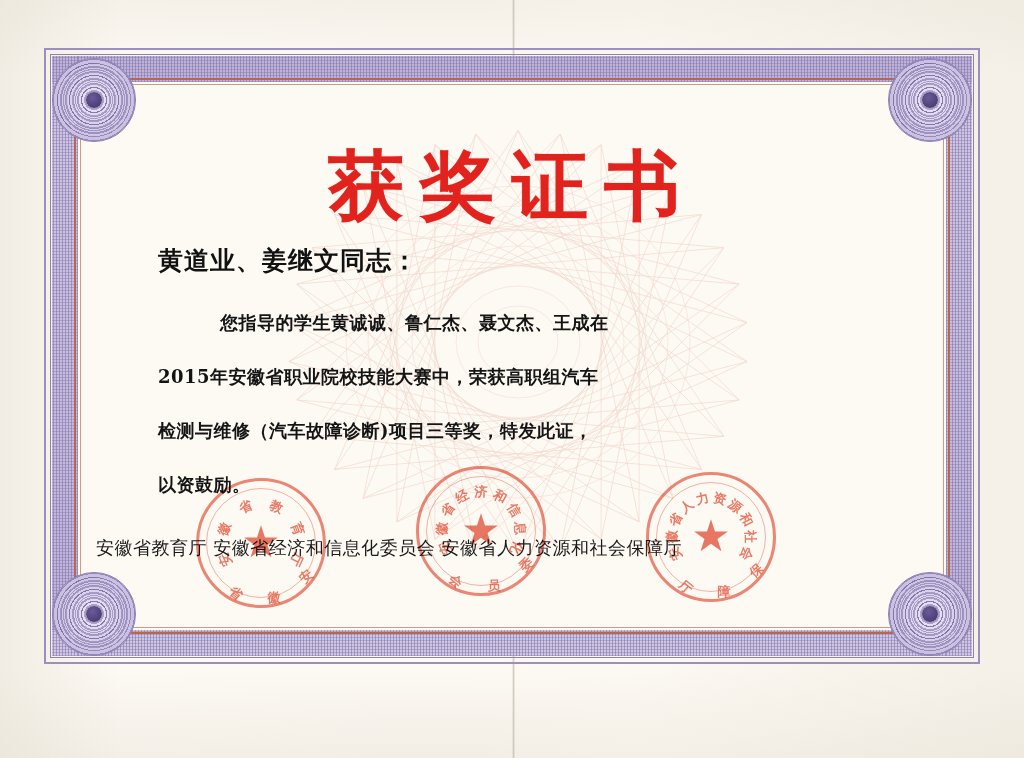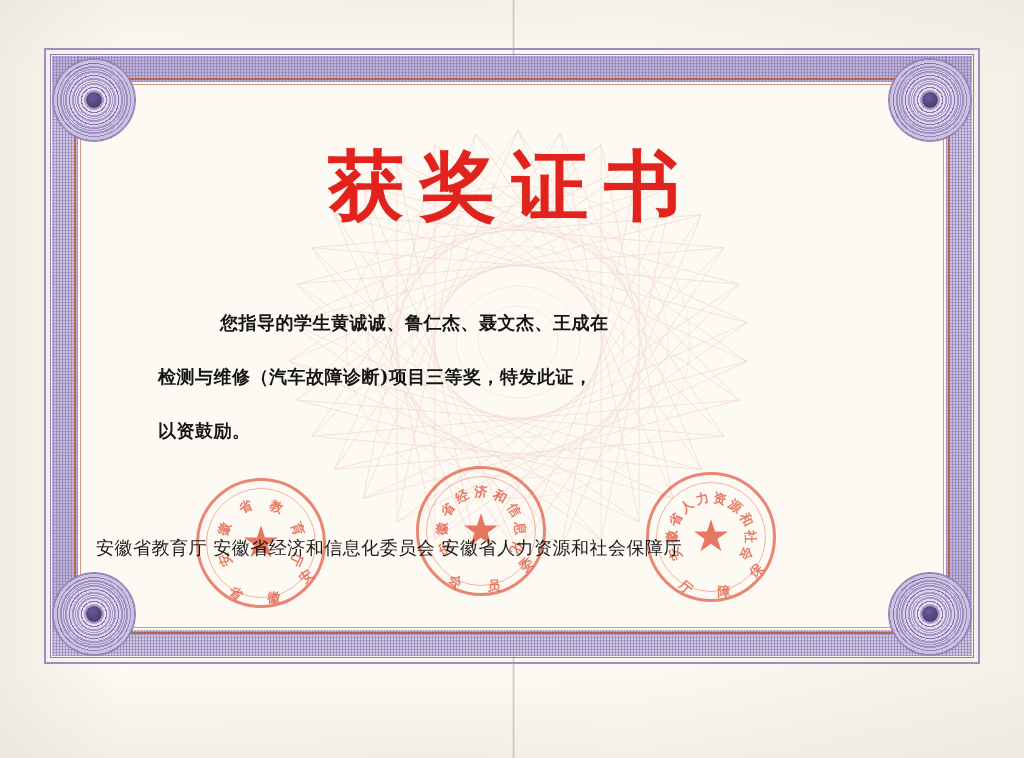--- a/index.html
+++ b/index.html
@@ -322,23 +322,25 @@
         <ellipse cx="280" cy="250" rx="128" ry="116" fill="none" stroke="#e9bcae" stroke-width="0.6"></ellipse>
         <ellipse cx="280" cy="250" rx="150" ry="136" fill="none" stroke="#e9bcae" stroke-width="0.6"></ellipse>
         <ellipse cx="280" cy="250" rx="172" ry="156" fill="none" stroke="#e9bcae" stroke-width="0.6"></ellipse>
       </g>
   </svg>
 
   <div class="content">
 
     <div class="title">获奖证书</div>
 
+    <div class="salutation">黄道业、姜继文同志：</div>
 
     <div class="body-text">
       <div><span class="indent"></span><span>您指导的学生黄诚诚、鲁仁杰、聂文杰、王成在</span></div>
+      <div>2015年安徽省职业院校技能大赛中，荣获高职组汽车</div>
       <div>检测与维修（汽车故障诊断)项目三等奖，特发此证，</div>
       <div>以资鼓励。</div>
     </div>
 
     <div class="issuers">安徽省教育厅  安徽省经济和信息化委员会  安徽省人力资源和社会保障厅</div>
   </div>
 
   <div class="seal seal1">
     <div class="seal-ring"></div>
     <div class="seal-text">

